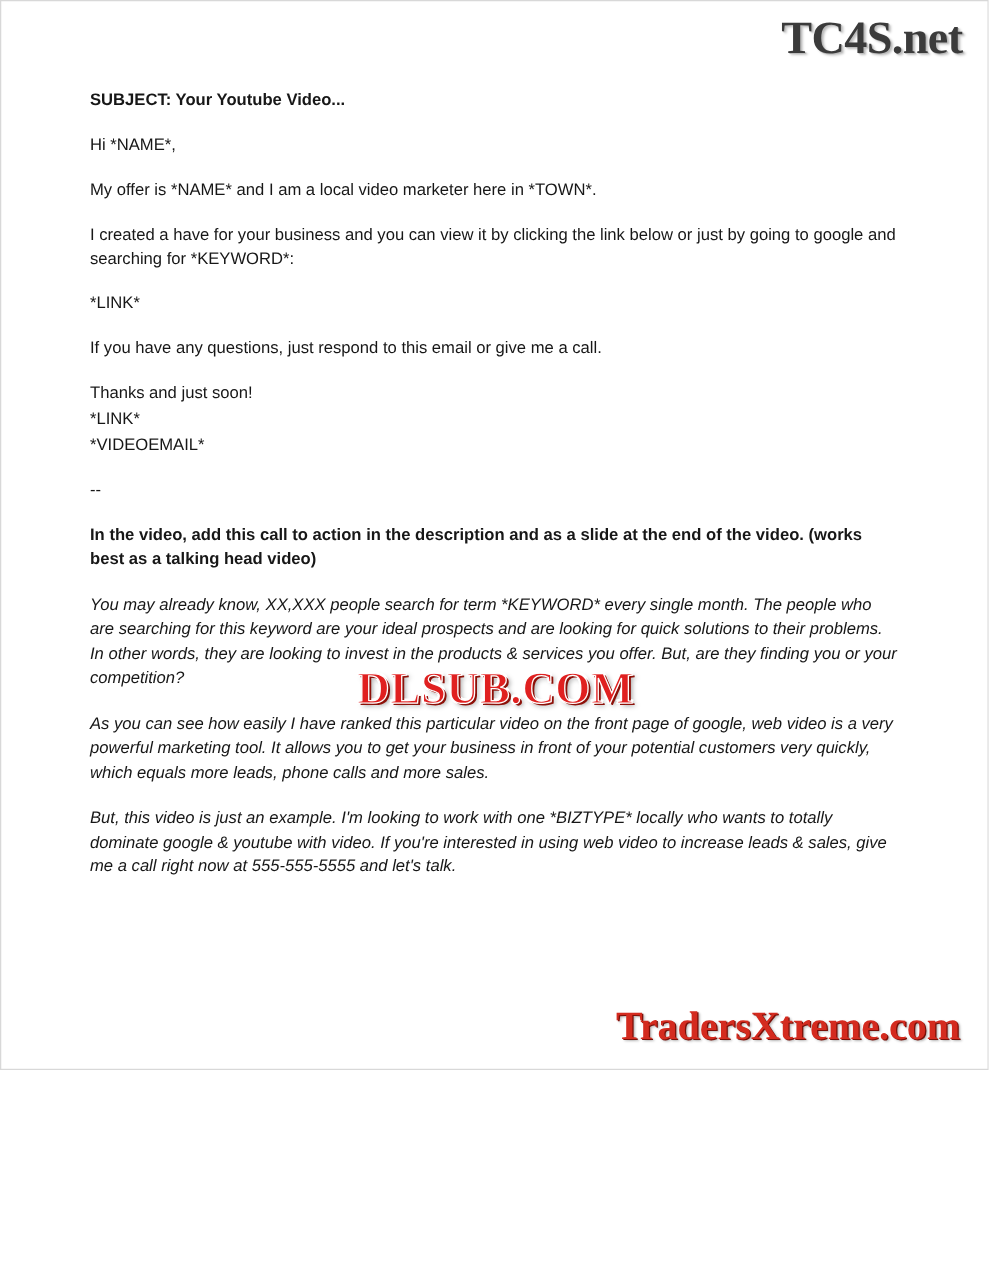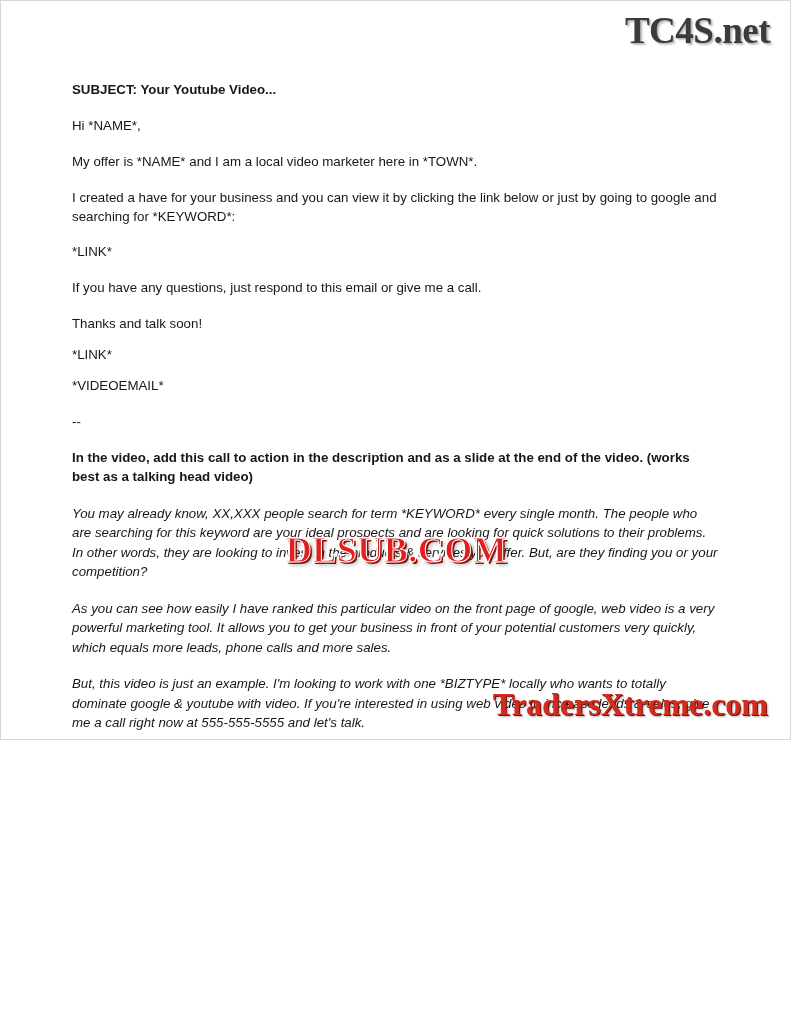--- a/index.html
+++ b/index.html
@@ -11,21 +11,21 @@
     width: 791px;
     height: 1024px;
     position: relative;
     font-family: "Liberation Sans", sans-serif;
     overflow: hidden;
   }
   .page {
     position: absolute;
     left: 0; top: 0;
     width: 791px;
-    height: 740px;
+    height: 856px;
     background: #ffffff;
     border: 1px solid #d8d8d8;
     box-sizing: border-box;
   }
   
   .brand-top {
     position: absolute;
     right: 20px;
     top: 8px;
     font-family: "Liberation Serif", serif;
@@ -52,21 +52,21 @@
   .content {
     position: absolute;
     left: 71px;
     top: 68px;
     width: 648px;
   }
   .line {
     font-size: 13.3px;
     color: #171717;
     line-height: 1.42;
-    margin: 12px 0 17px 0;
+    margin: 2px 0 17px 0;
   }
   .line.tight {
     margin-bottom: 0;
   }
   .bold {
     font-weight: bold;
   }
   .block-italic p {
     font-size: 13.3px;
     color: #171717;
@@ -120,21 +120,21 @@
     <p class="line">Hi *NAME*,</p>
 
     <p class="line">My offer is *NAME* and I am a local video marketer here in *TOWN*.</p>
 
     <p class="line">I created a have for your business and you can view it by clicking the link below or just by going to google and searching for *KEYWORD*:</p>
 
     <p class="line">*LINK*</p>
 
     <p class="line">If you have any questions, just respond to this email or give me a call.</p>
 
-    <p class="line tight">Thanks and talk soon!</p>
+    <p class="line tight">Thanks and just soon!</p>
     <p class="line tight">*LINK*</p>
     <p class="line tight">*VIDEOEMAIL*</p>
 
     <div class="spacer-md"></div>
 
     <p class="dashes">--</p>
 
     <p class="line bold">In the video, add this call to action in the description and as a slide at the end of the video. (works best as a talking head video)</p>
 
     <div class="block-italic">

